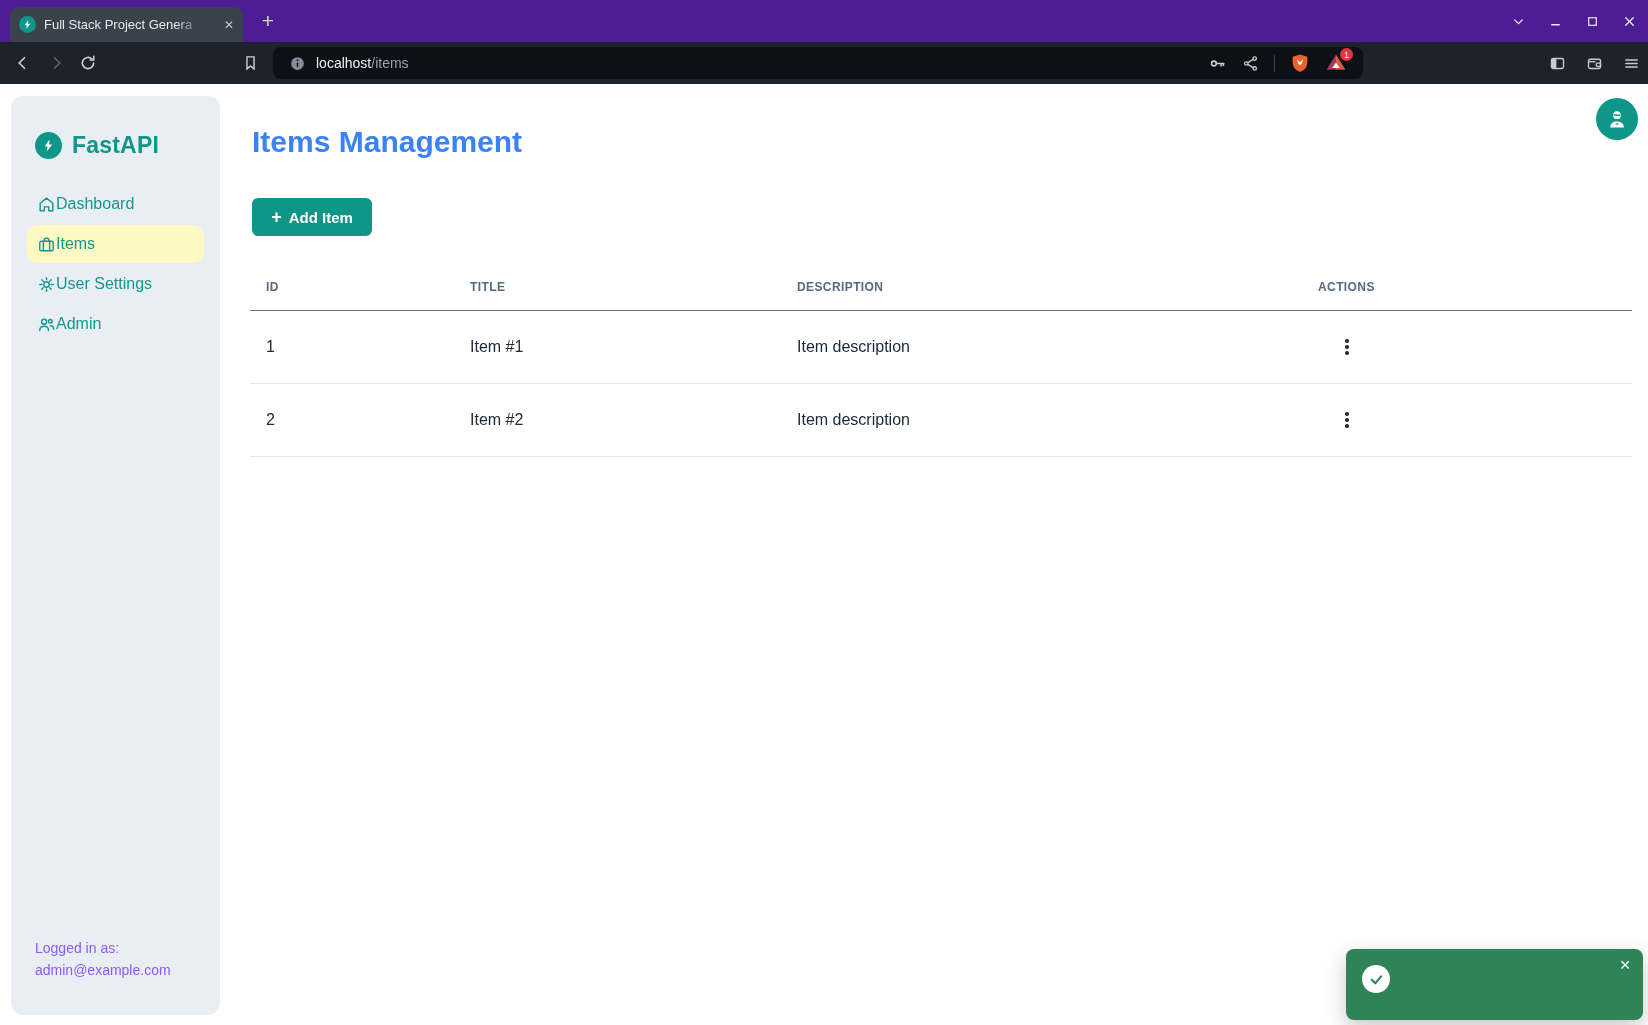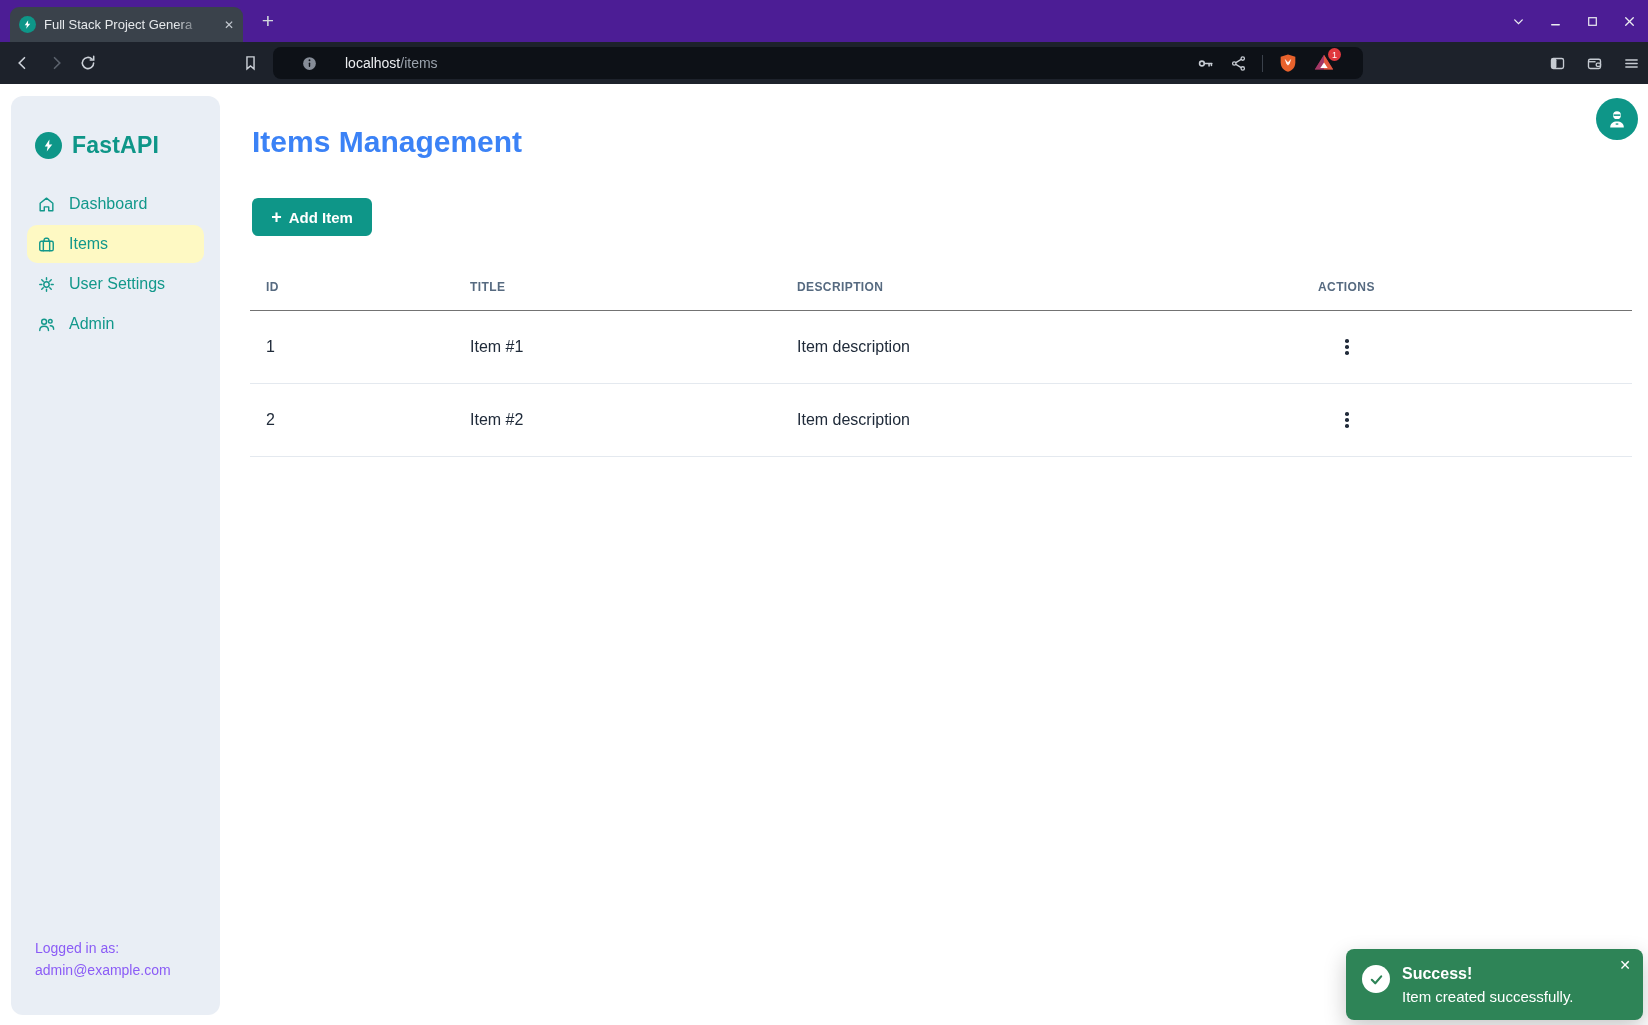--- a/index.html
+++ b/index.html
@@ -21,21 +21,21 @@
   .tab-close { margin-left:auto; color:#c3c9d0; font-size:12px; line-height:1; cursor:default; }
   .newtab { position:absolute; left:255px; top:8px; width:26px; height:26px;
             color:#d2d7dd; display:flex; align-items:center; justify-content:center; }
   .wincontrols { position:absolute; right:12px; top:0; height:42px; display:flex;
                  align-items:center; gap:24px; color:#eceef1; }
 
   .toolbar { position:relative; height:42px; background:#1d222b; }
   .tb-icon { position:absolute; top:12px; color:#ccd1d8; }
   .pill { position:absolute; left:273px; top:5px; width:1090px; height:32px;
           background:#0d1117; border-radius:8px; display:flex; align-items:center;
-          padding:0 28px;gap:17px; }
+          padding:0 16px; }
   .url { margin-left:10px; font-size:14px; color:#eceef1; }
   .url .path { color:#9aa2ac; }
   .pill-right { margin-left:auto; display:flex; align-items:center; gap:15px; color:#c7ccd3; }
   .vdiv { width:1px; height:17px; background:#3a414b; }
   .bat-wrap { position:relative; width:22px; height:22px; }
   .badge { position:absolute; top:-4px; right:-6px; min-width:13px; height:13px;
            background:#e0383e; border-radius:7px; color:#fff; font-size:9px;
            display:flex; align-items:center; justify-content:center; padding:0 3px; }
   .toolbar-right { position:absolute; right:8px; top:13px; display:flex; gap:20px; color:#c6cbd2; }
 
@@ -43,21 +43,21 @@
   .page { position:absolute; top:84px; left:0; right:0; bottom:0; background:#fff; }
 
   .sidebar { position:absolute; left:11px; top:12px; width:209px; height:919px;
              background:#e9eef5; border-radius:12px; }
   .brand { display:flex; align-items:center; gap:10px; padding:36px 0 0 24px; }
   .brand-circle { width:27px; height:27px; border-radius:50%; background:#0e9688;
                   display:flex; align-items:center; justify-content:center; }
   .brand-text { font-size:23px; font-weight:600; color:#0e9688; letter-spacing:.2px; }
   .nav { margin-top:26px; padding:0 16px; }
   .nav-item { height:38px; margin-bottom:2px; border-radius:10px; display:flex;
-              align-items:center; gap:13px; padding-left:10px; color:#12988b;
+              align-items:center; padding-left:10px; color:#12988b;
               font-size:16px; cursor:pointer; }
   .nav-item.active { background:#fef9c3;text-align:center; }
   .sidebar-footer { position:absolute; left:24px; bottom:34px; font-size:14px;
                     color:#8b5cf6; line-height:22px; }
 
   .avatar-btn { position:absolute; top:14px; right:10px; width:42px; height:42px;
                 border-radius:50%; background:#0e9688; display:flex; align-items:center;
                 justify-content:center; cursor:pointer; border:none; }
 
   .content { position:absolute; left:250px; right:16px; top:0; }
@@ -346,21 +346,17 @@
         </table>
       </div>
     </div>
 
     <div class="toast">
       <span class="toast-check">
         <svg width="15" height="15" viewBox="0 0 24 24" fill="none" stroke="#2e8457" stroke-width="3.4" stroke-linecap="round" stroke-linejoin="round">
             <polyline points="4.5,12.5 10,18 19.5,7"></polyline>
           </svg>
       </span>
-      <span>
-        <div class="toast-title">Success!</div>
-        <div class="toast-msg">Item created successfully.</div>
-      </span>
       <button class="toast-close">✕</button>
     </div>
 
   </div>
 </div>
 
 </body></html>

